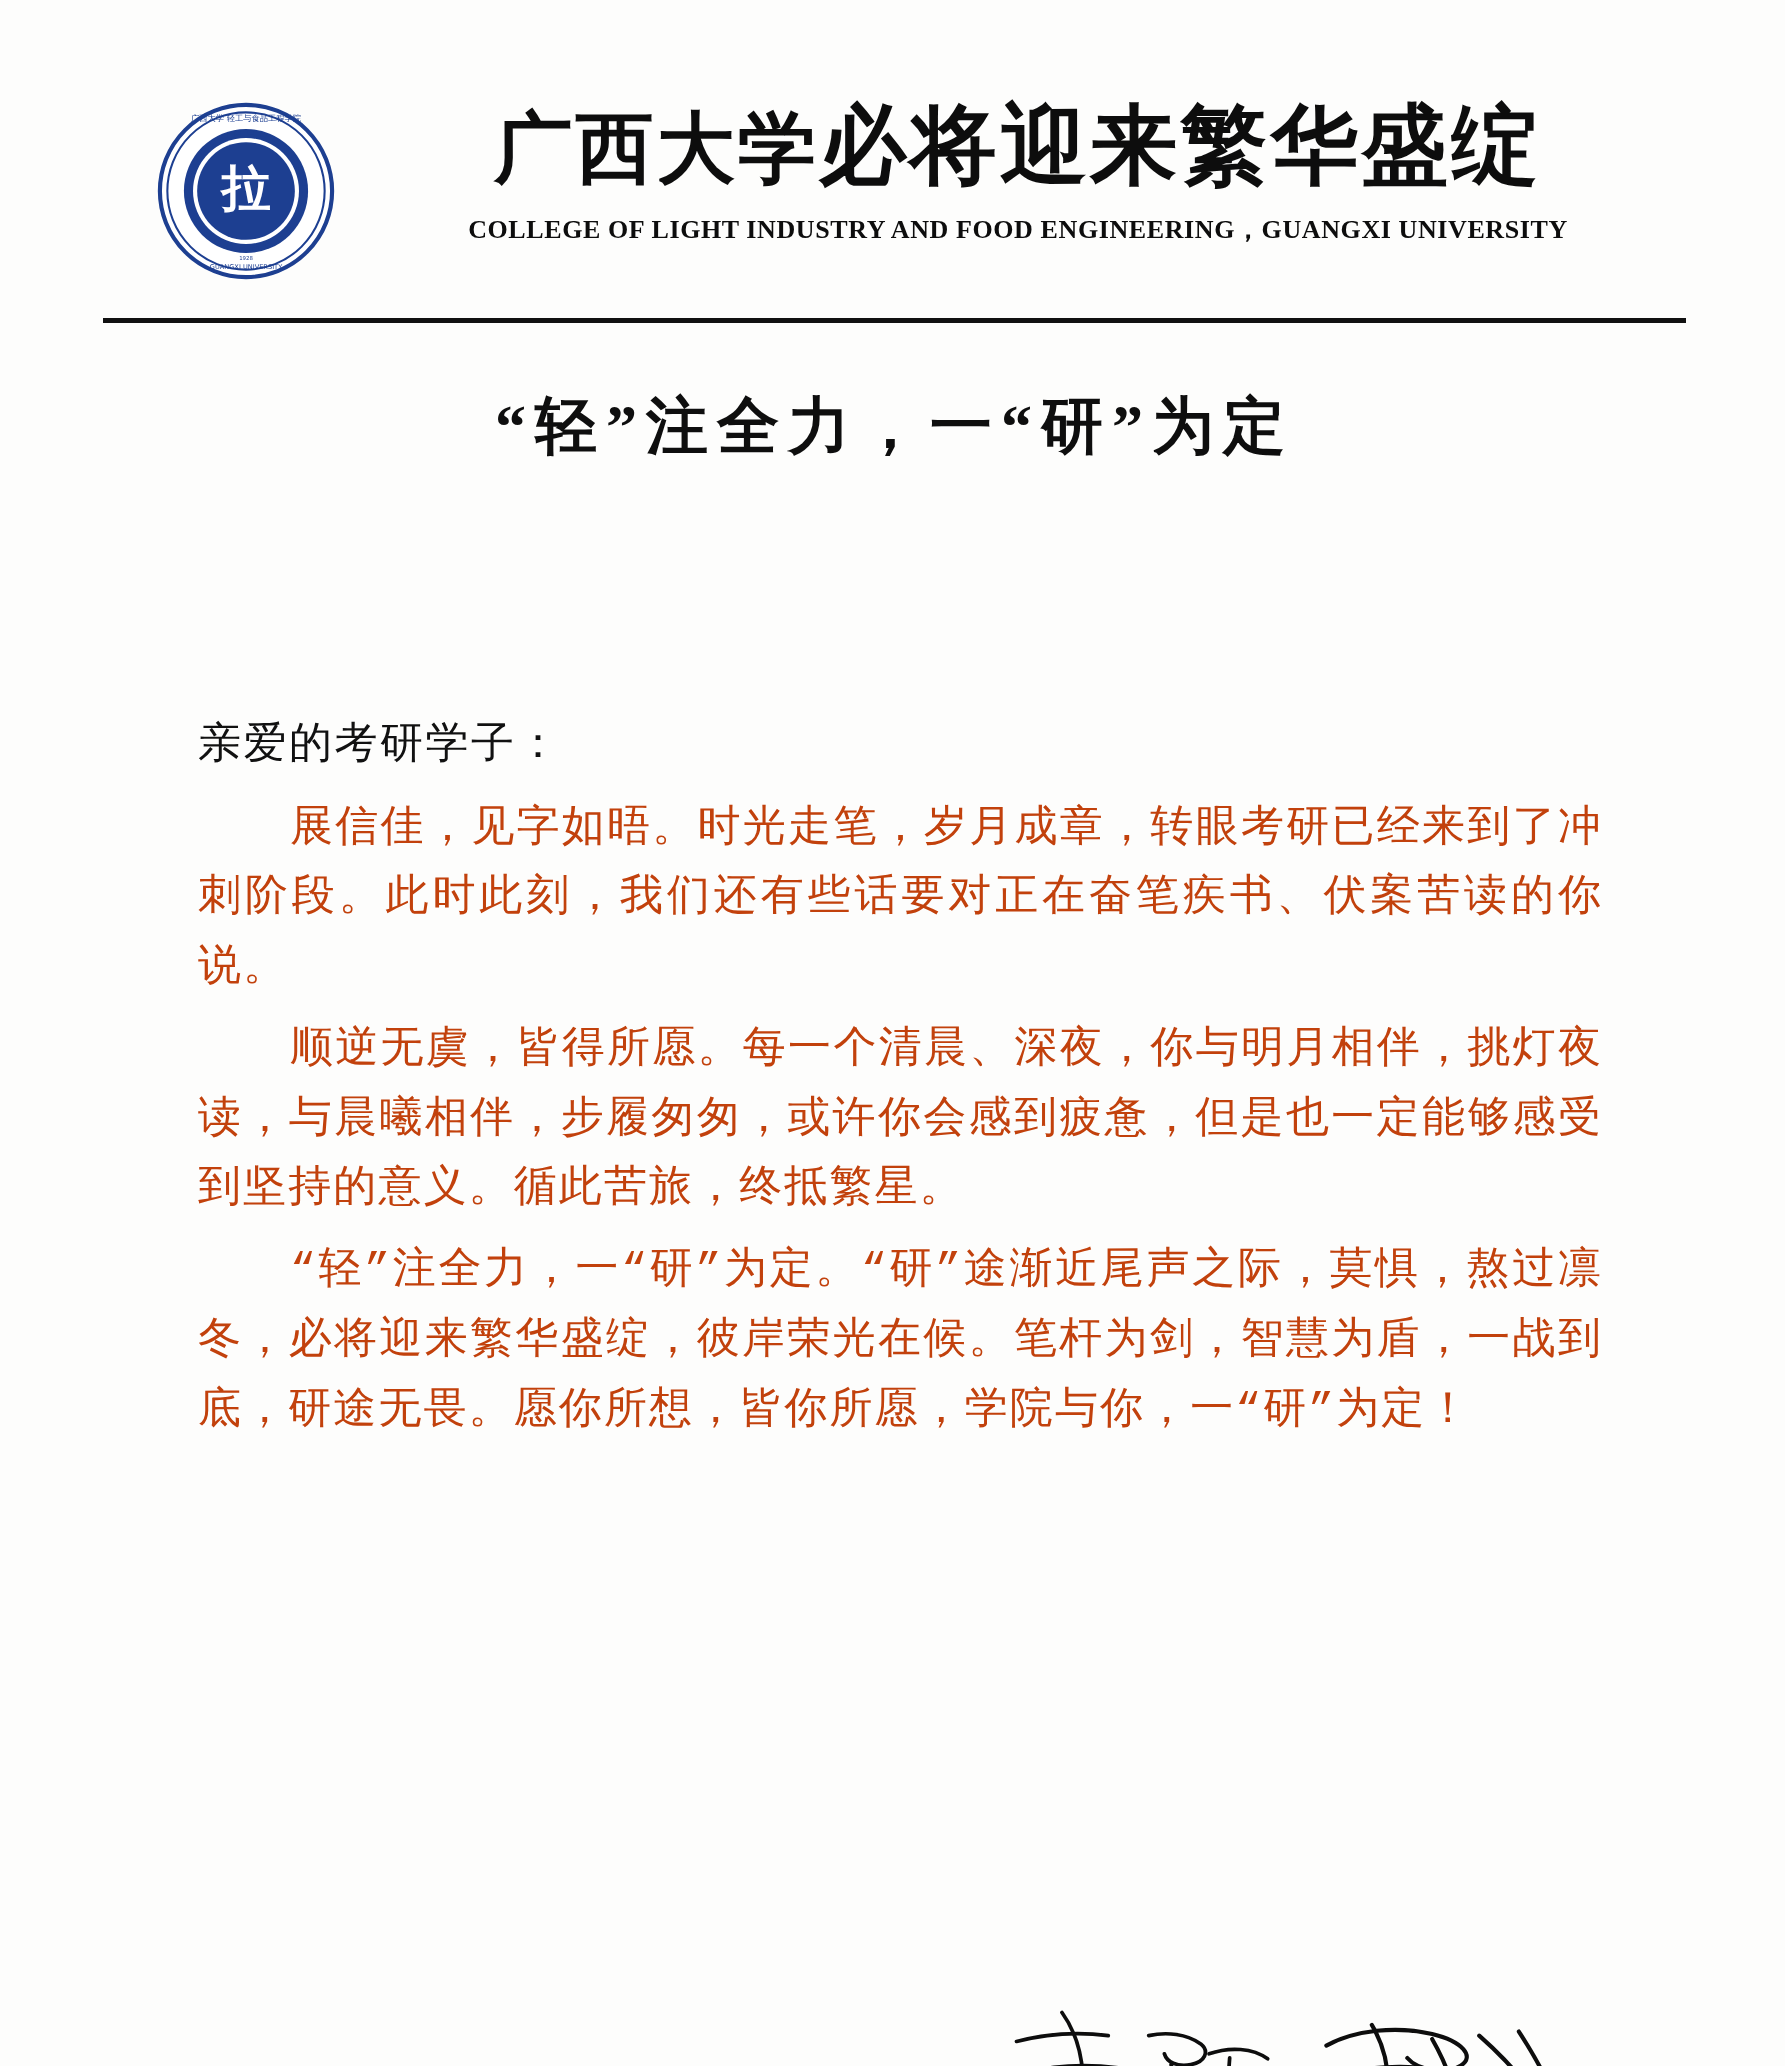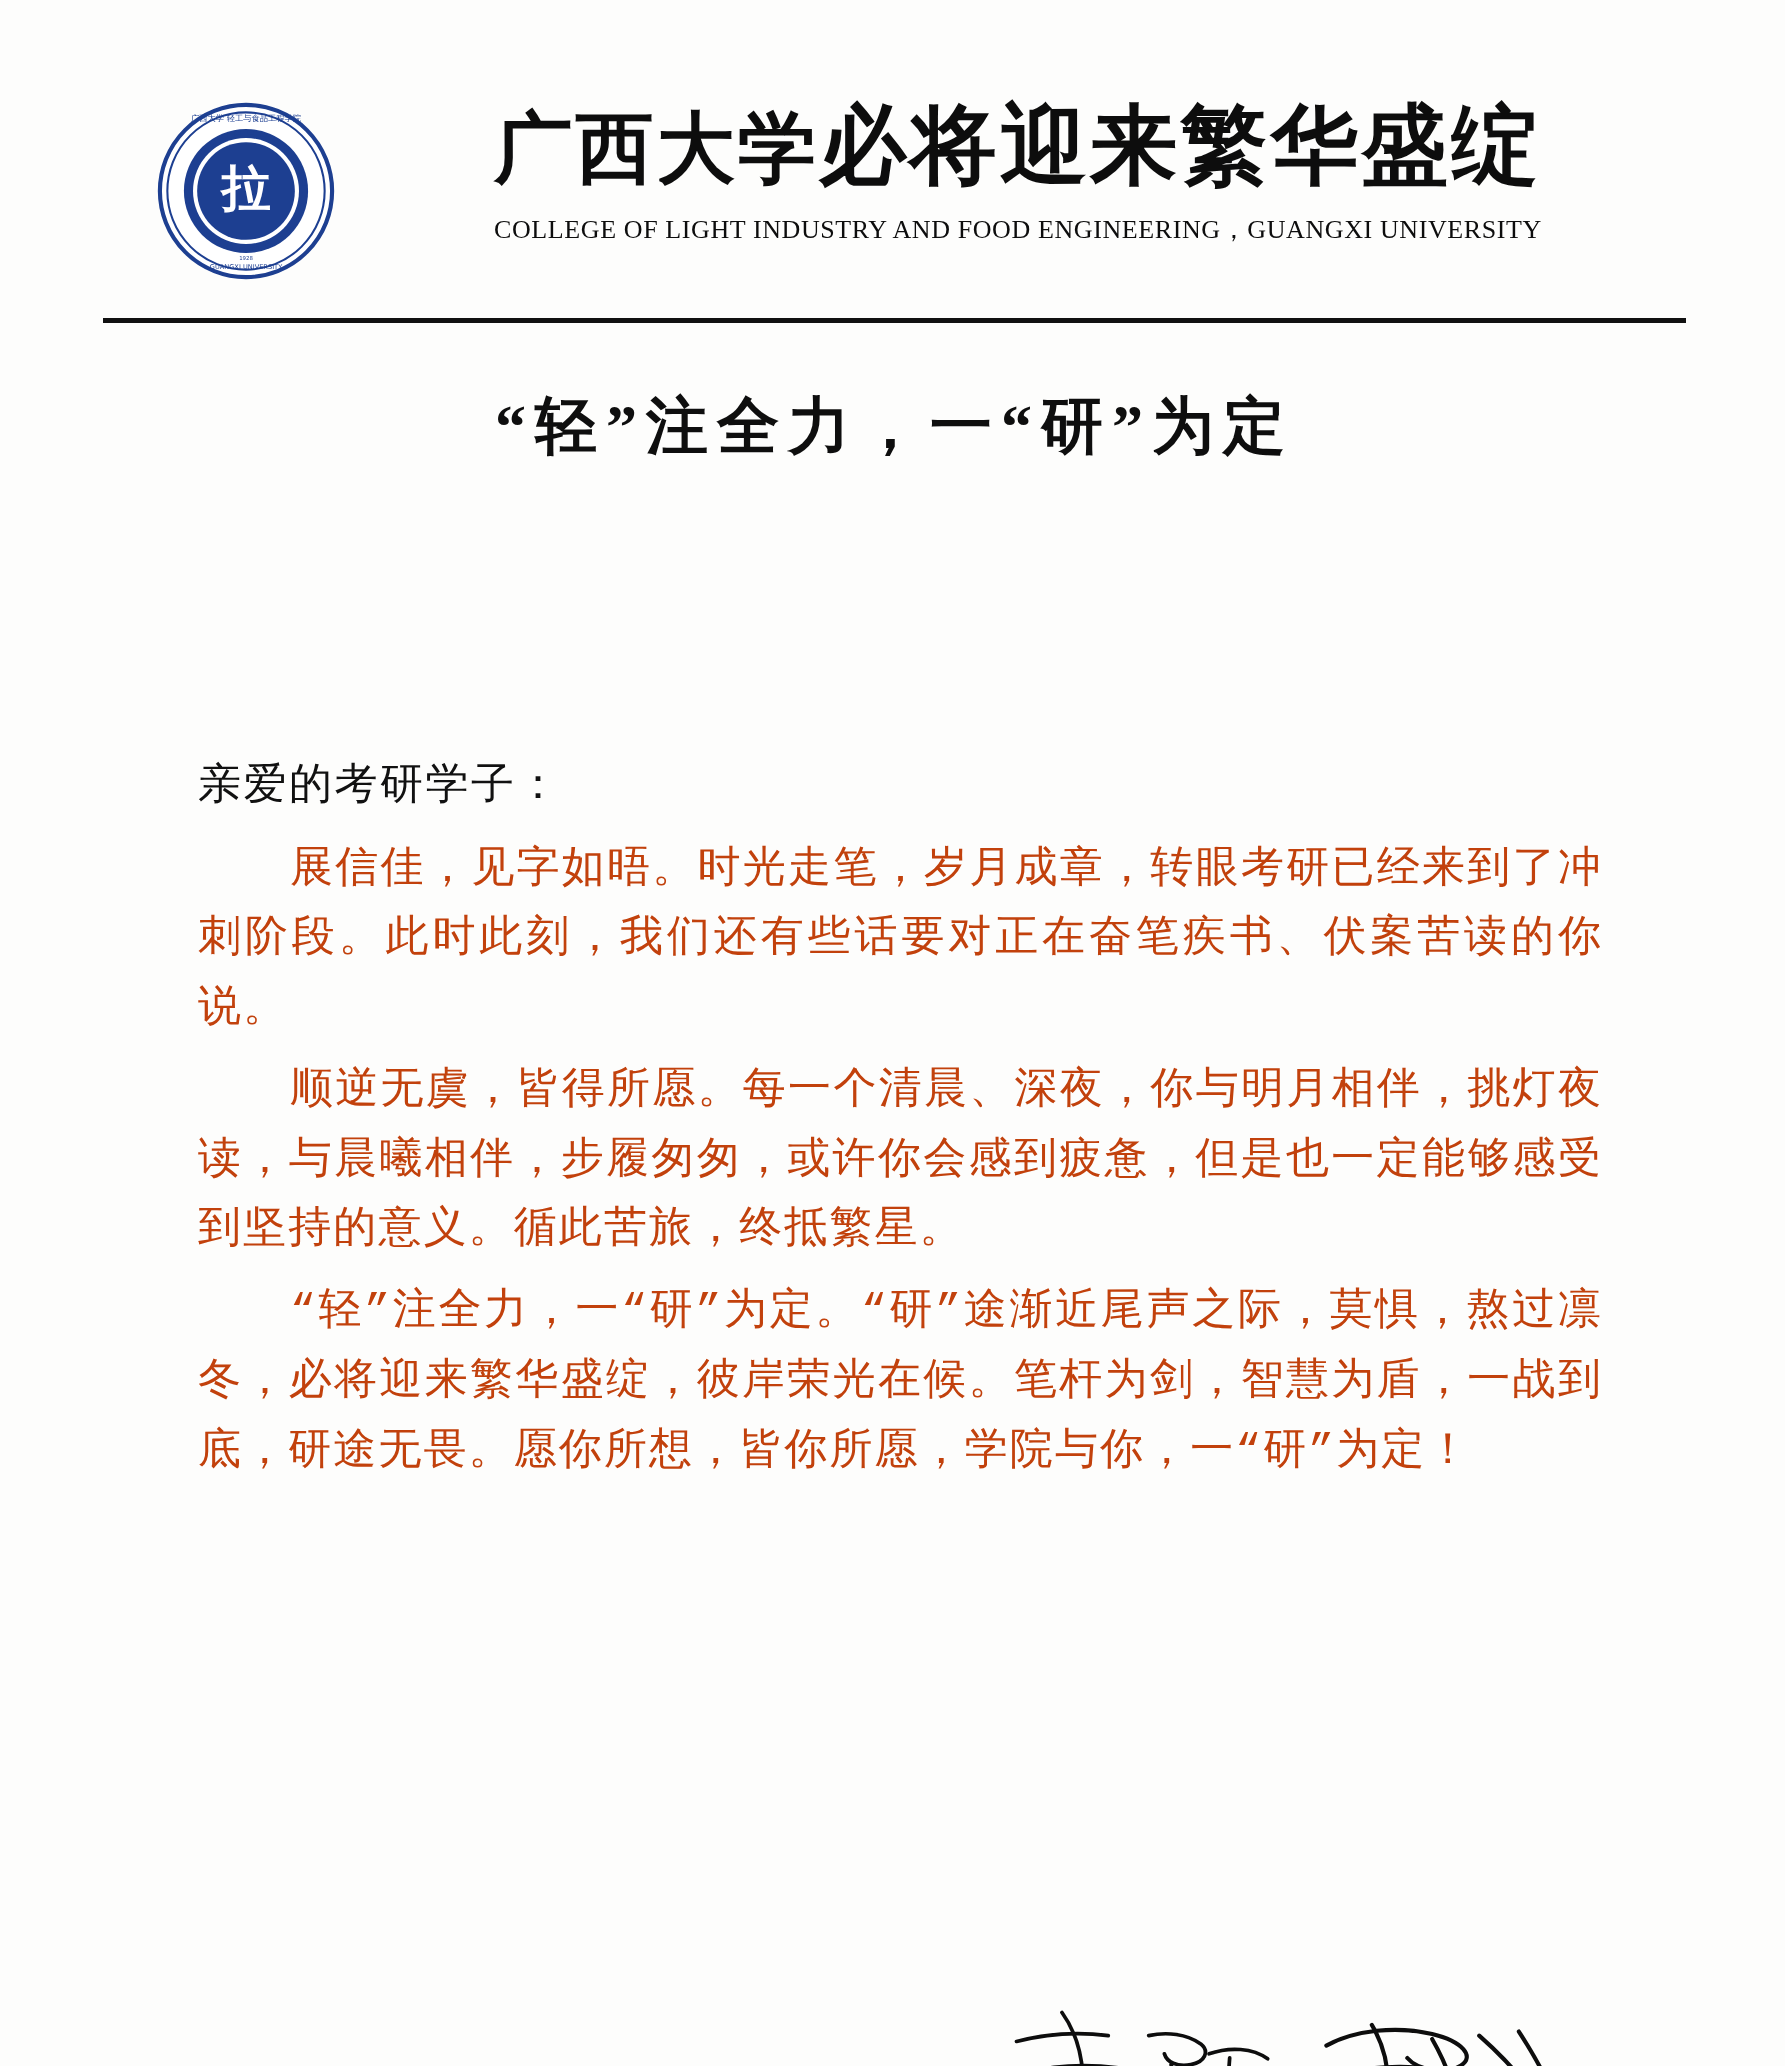--- a/index.html
+++ b/index.html
@@ -52,21 +52,21 @@
     line-height: 1.25;
     color: #0d0d0d;
     white-space: nowrap;
   }
   .head-cn .big {
     font-size: 87px;
   }
   .head-en {
     margin-top: 12.4px;
     font-family: "Liberation Serif", serif;
-    font-weight: normal;
+    font-weight: bold;
     font-size: 26px;
     letter-spacing: 0.6px;
     color: #0d0d0d;
     white-space: nowrap;
   }
 
   .rule-thick {
     position: absolute;
     left: 103px;
     top: 318px;
@@ -98,21 +98,21 @@
     font-size: 43px;
     font-weight: bold;
     letter-spacing: 3.3px;
     color: #0e0e0e;
   }
 
   
   .body-block {
     position: absolute;
     left: 198px;
-    top: 755px;
+    top: 714px;
     width: 1405px;
   }
   .salutation {
     font-family: "DejaVu Serif", "Liberation Serif", serif;
     font-size: 43px;
     letter-spacing: 2.5px;
     color: #111;
     margin-bottom: 21.5px;
   }
   .para {

